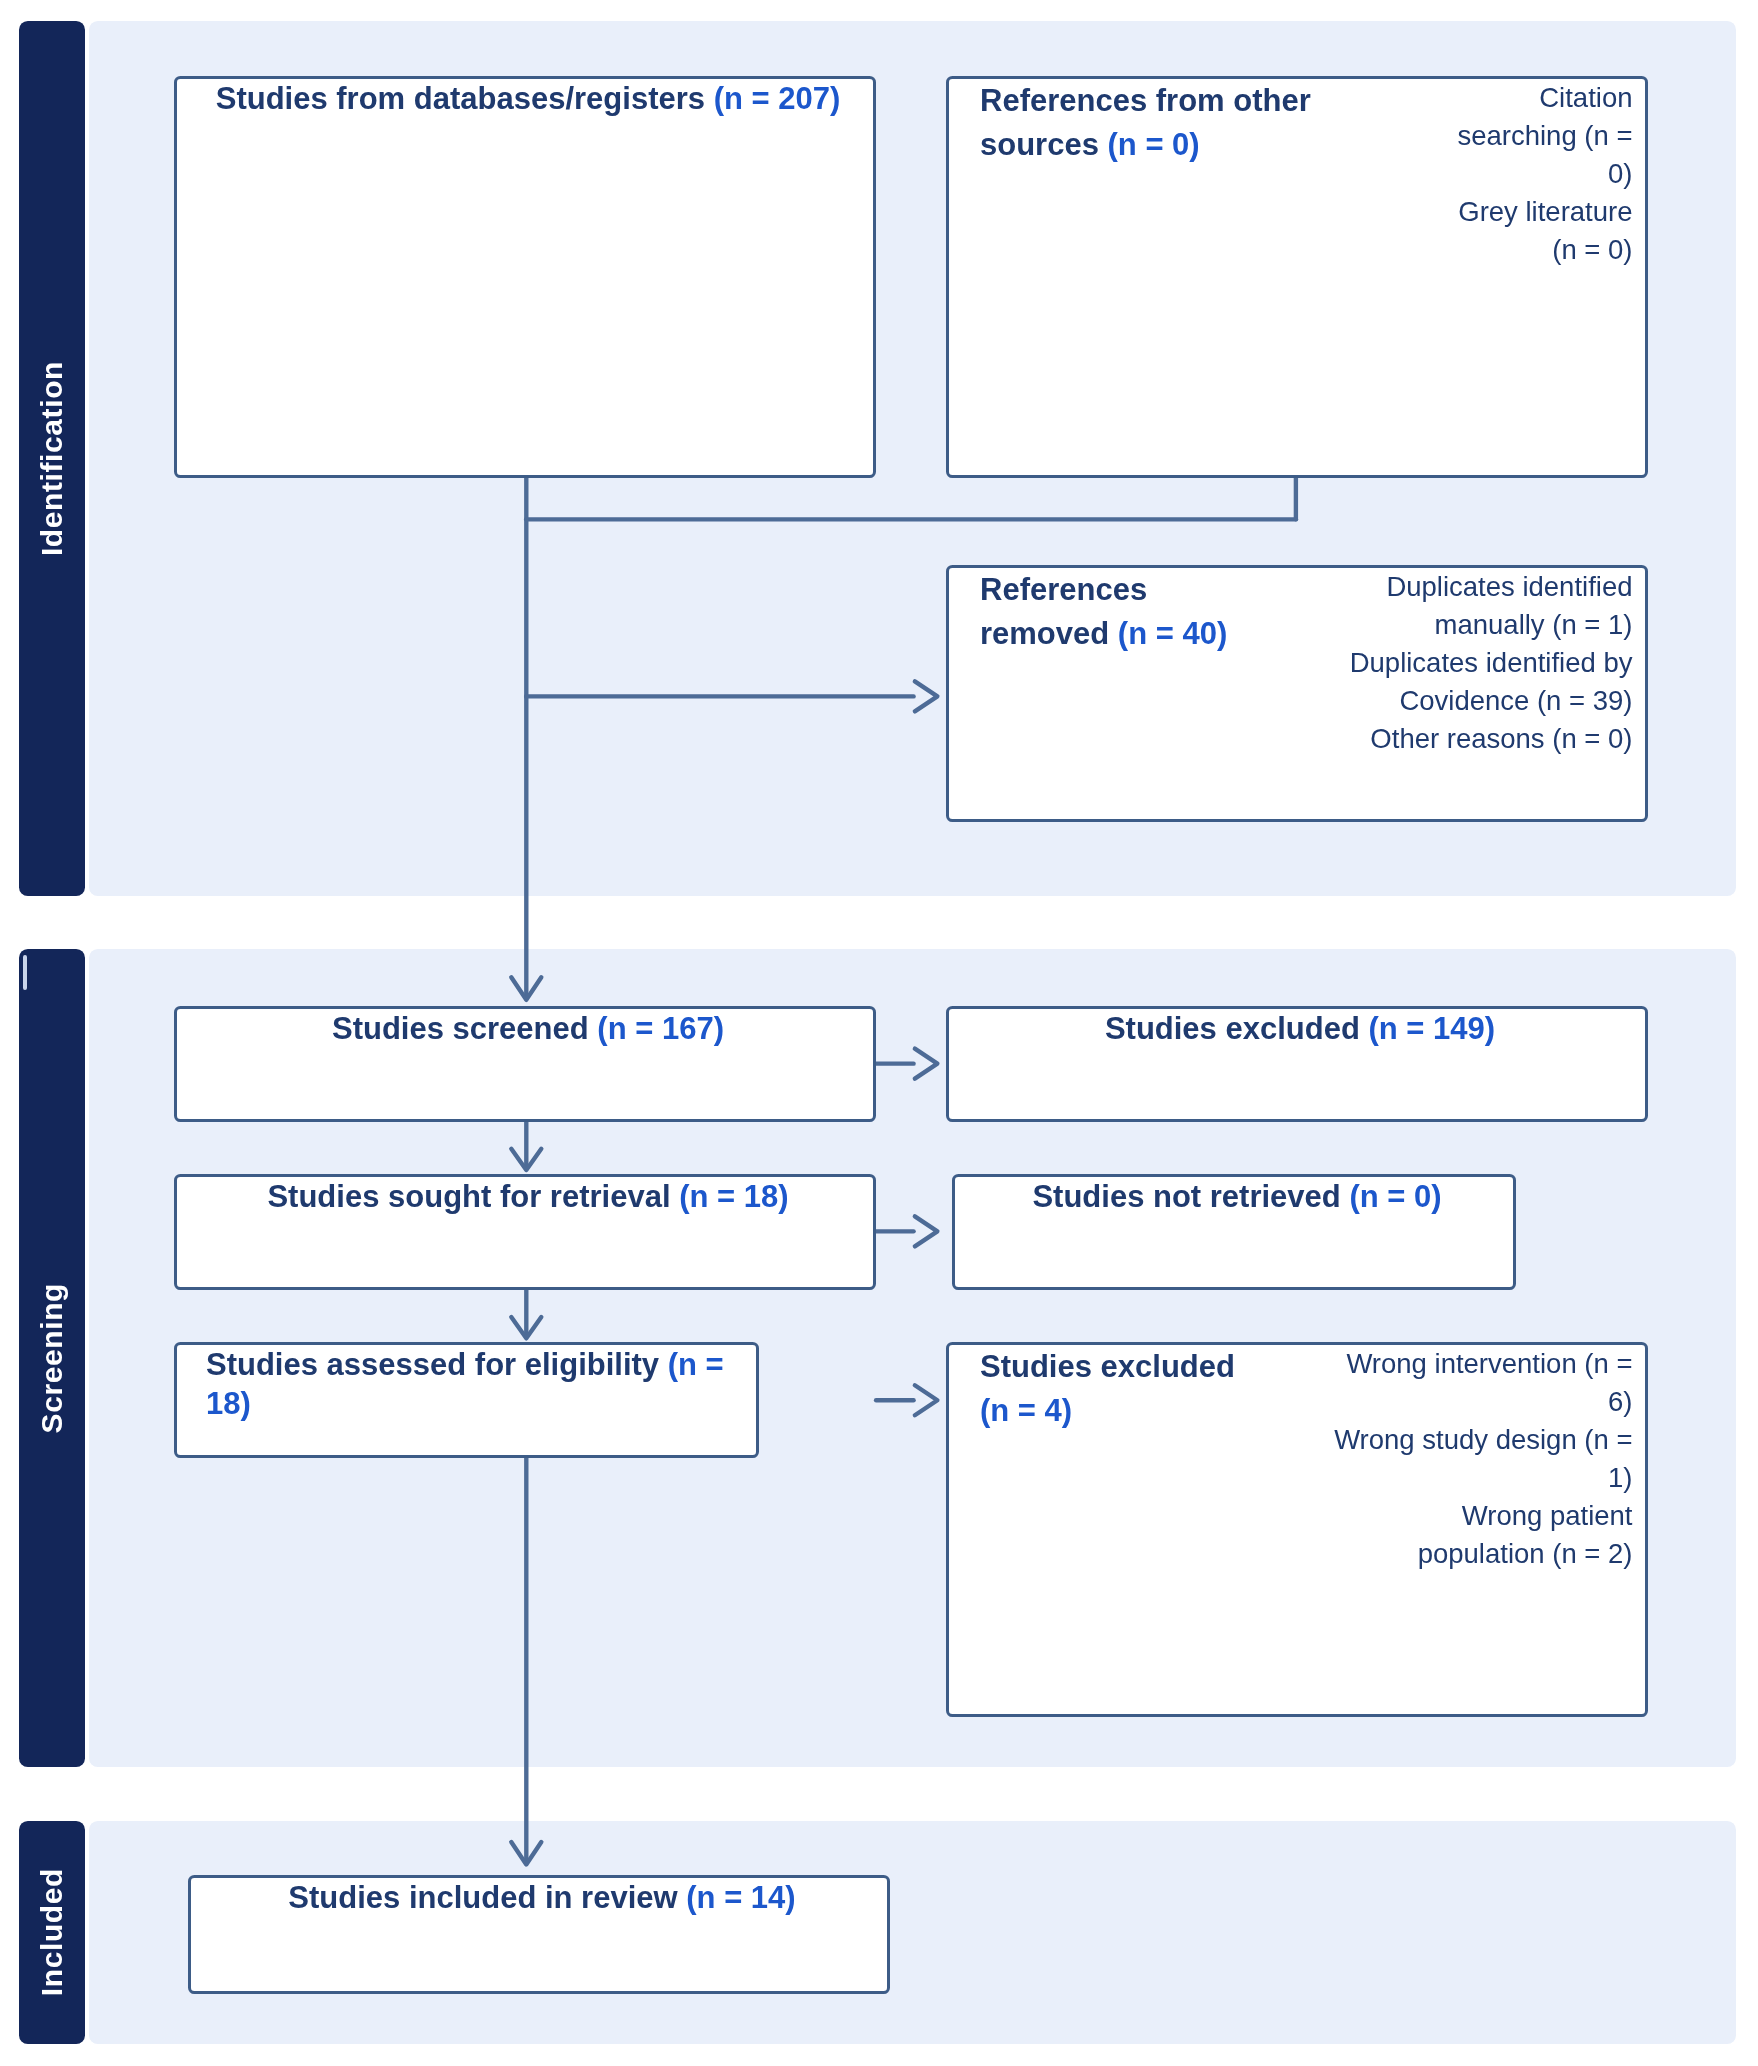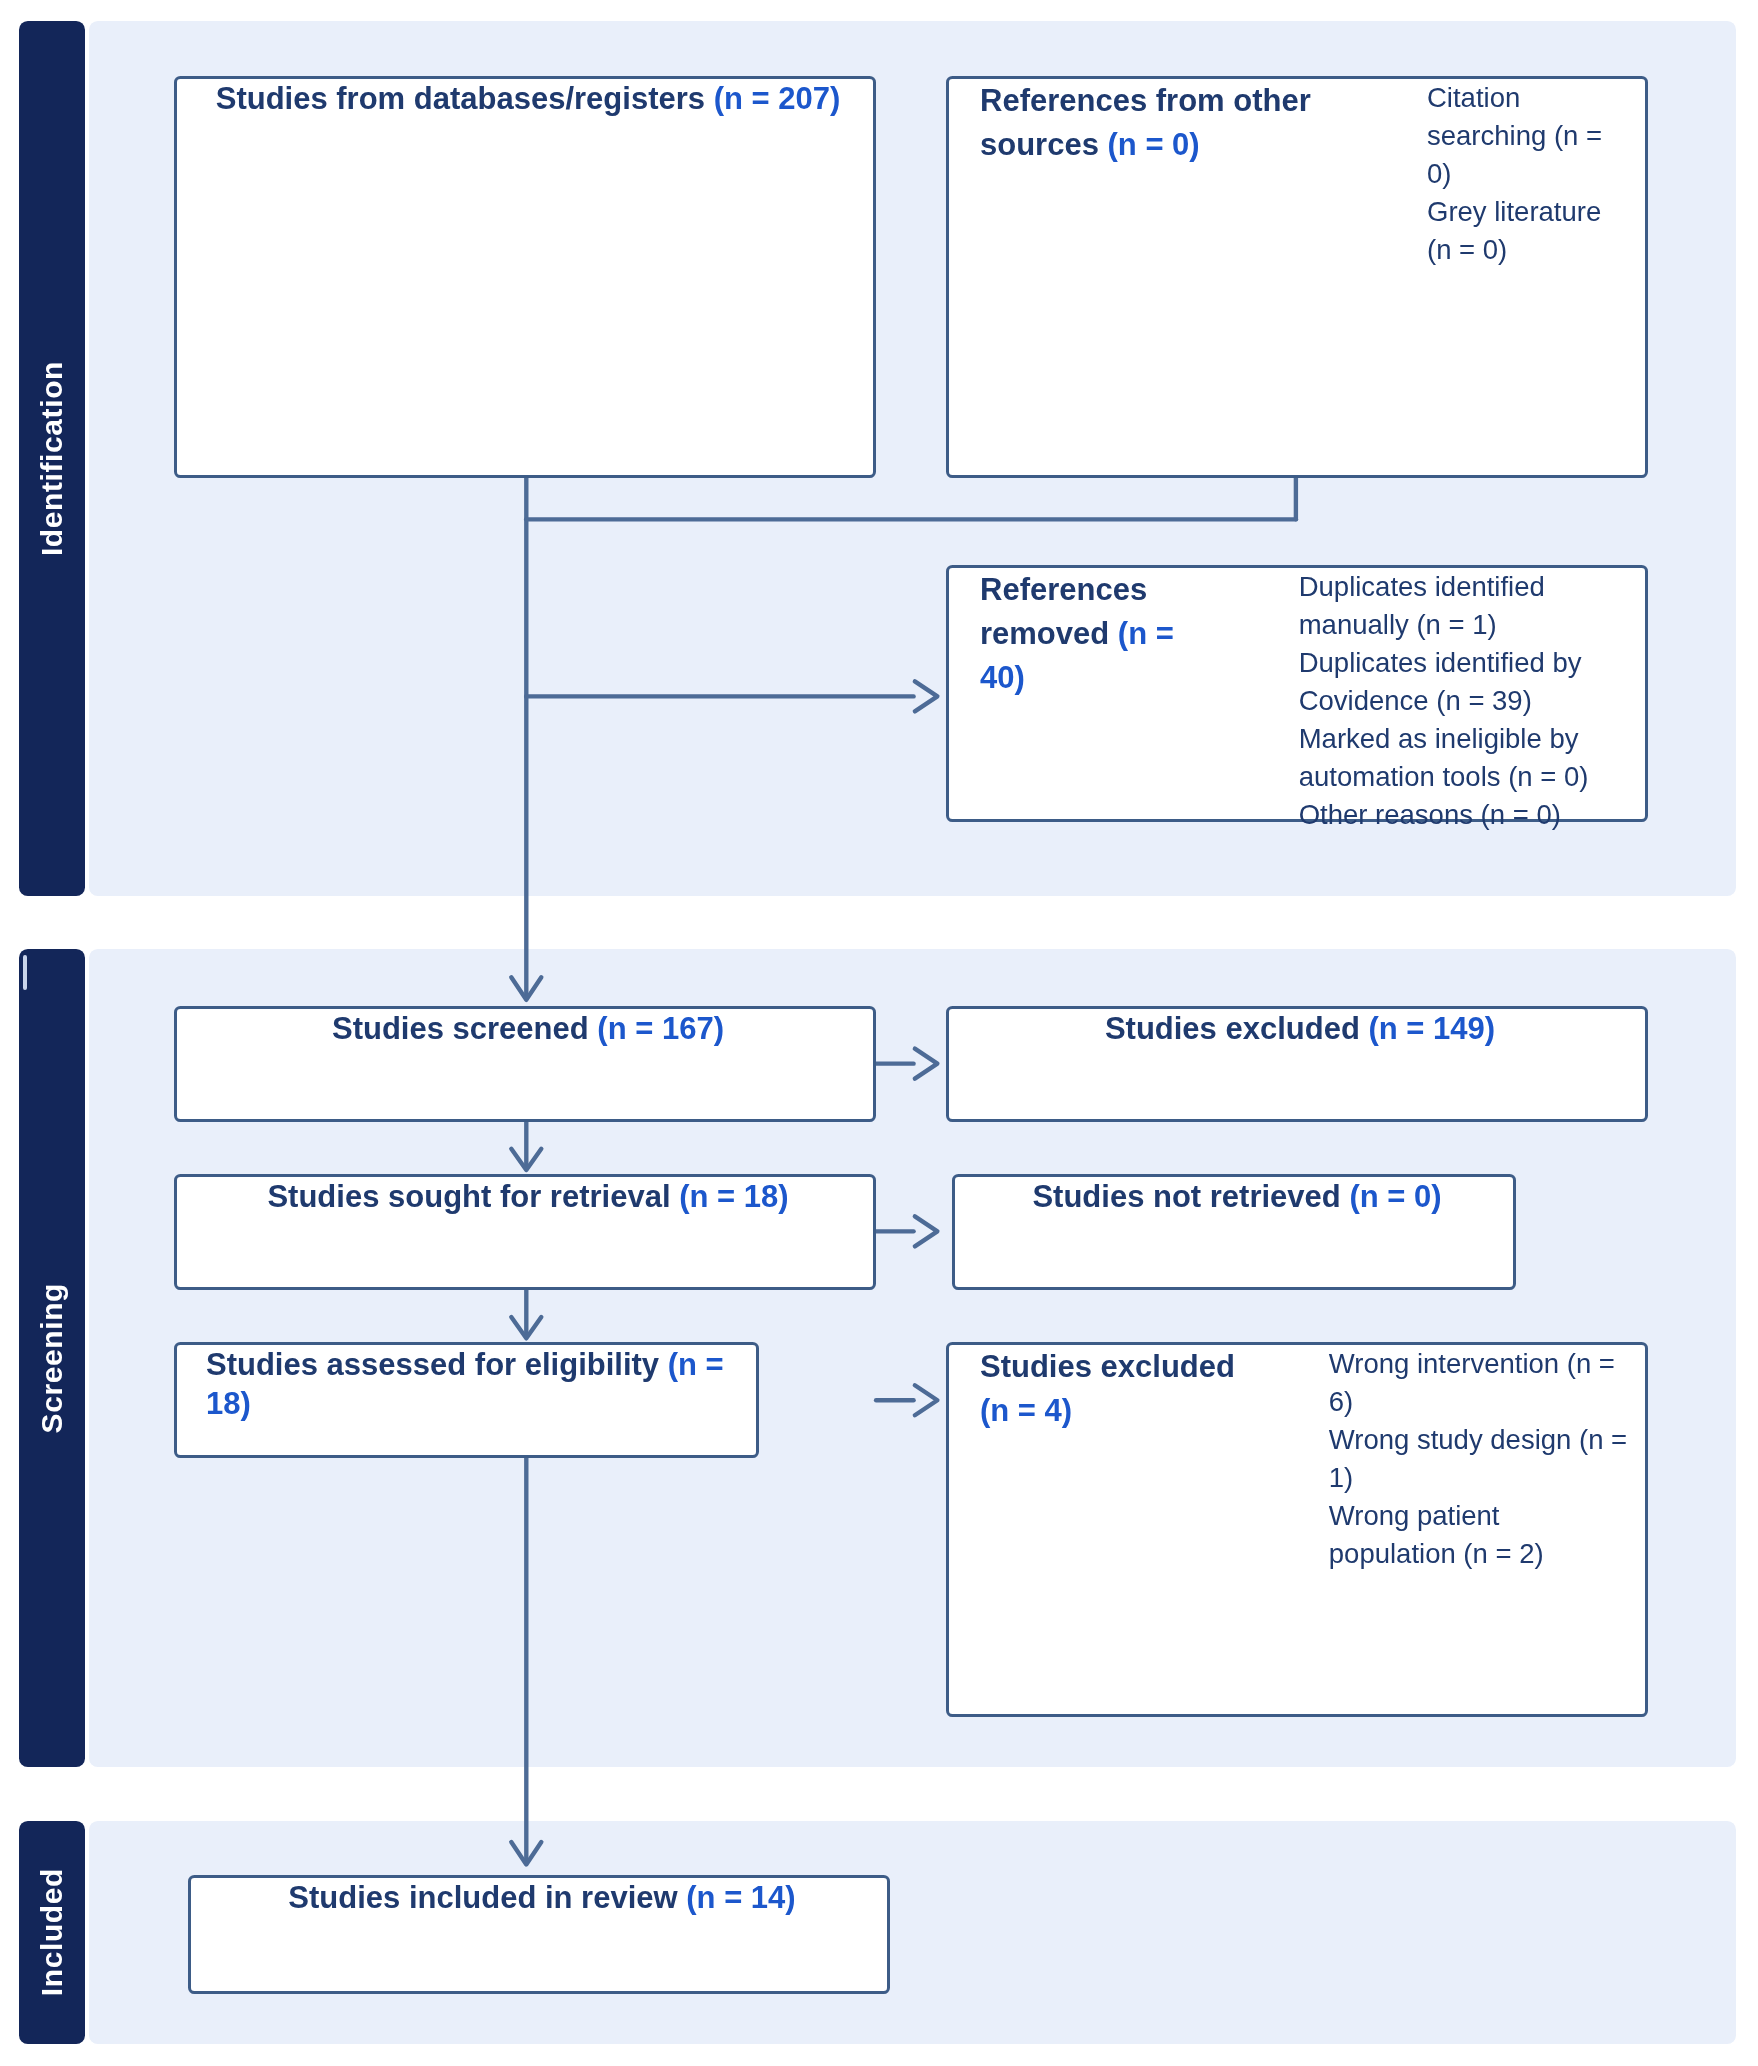--- a/index.html
+++ b/index.html
@@ -36,21 +36,21 @@
   
   .box{
     position:absolute;background:#ffffff;
     border:3.1px solid #3d5c87;border-radius:6.3px;
     box-sizing:border-box;
     display:flex;flex-direction:row;justify-content:center;
   }
   .box-label{font-size:31px;font-weight:600;line-height:39px;padding-left:29px;padding-right:23px;}
   .accent{font-weight:700;color:#1c57cc;}
   .bm-title{font-size:31px;font-weight:600;line-height:44px;padding-left:31px;}
-  .bm-items{margin:0;padding:0 12.5px 0 74px;list-style:none;}
+  .bm-items{margin:0;padding:0 12.5px 0 74px;list-style:none;text-align:right;}
   .bm-items li{font-size:27.5px;font-weight:400;line-height:38px;color:#1f3a6e;}
   #box-databases          {left:174px; top:76px;  width:702px; height:402px;}
   #box-other-sources      {left:946px;top:76px;  width:702px; height:402px;}
   #box-references-removed {left:946px;top:565px;  width:702px; height:257px;}
   #box-screened           {left:174px; top:1006px; width:702px; height:116px;}
   #box-excluded-screened  {left:946px;top:1006px; width:702px; height:116px;}
   #box-sought             {left:174px; top:1174px; width:702px; height:116px;text-align:right;}
   #box-not-retrieved      {left:946px;top:1174px; width:564px; height:116px;margin-left:6px;}
   #box-assessed           {left:174px; top:1342px; width:585px; height:116px;}
   #box-excluded-eligibility{left:946px;top:1342px;width:702px; height:375px;}
@@ -142,21 +142,20 @@
   </div>
 
   <div class="box" id="box-references-removed">
     <div class="bm-title">
       <span>References removed</span>
        <span class="accent">(n = 40)</span>
     </div>
     <ul class="bm-items">
       <li>Duplicates identified manually (n = 1)</li>
       <li>Duplicates identified by Covidence (n = 39)</li>
-      <li>Marked as ineligible by automation tools (n = 0)</li>
       <li>Other reasons (n = 0)</li>
     </ul>
   </div>
 
   <div class="box" id="box-screened">
     <div class="box-label">
       <span>Studies screened</span>
        <span class="accent">(n = 167)</span>
     </div>
   </div>

